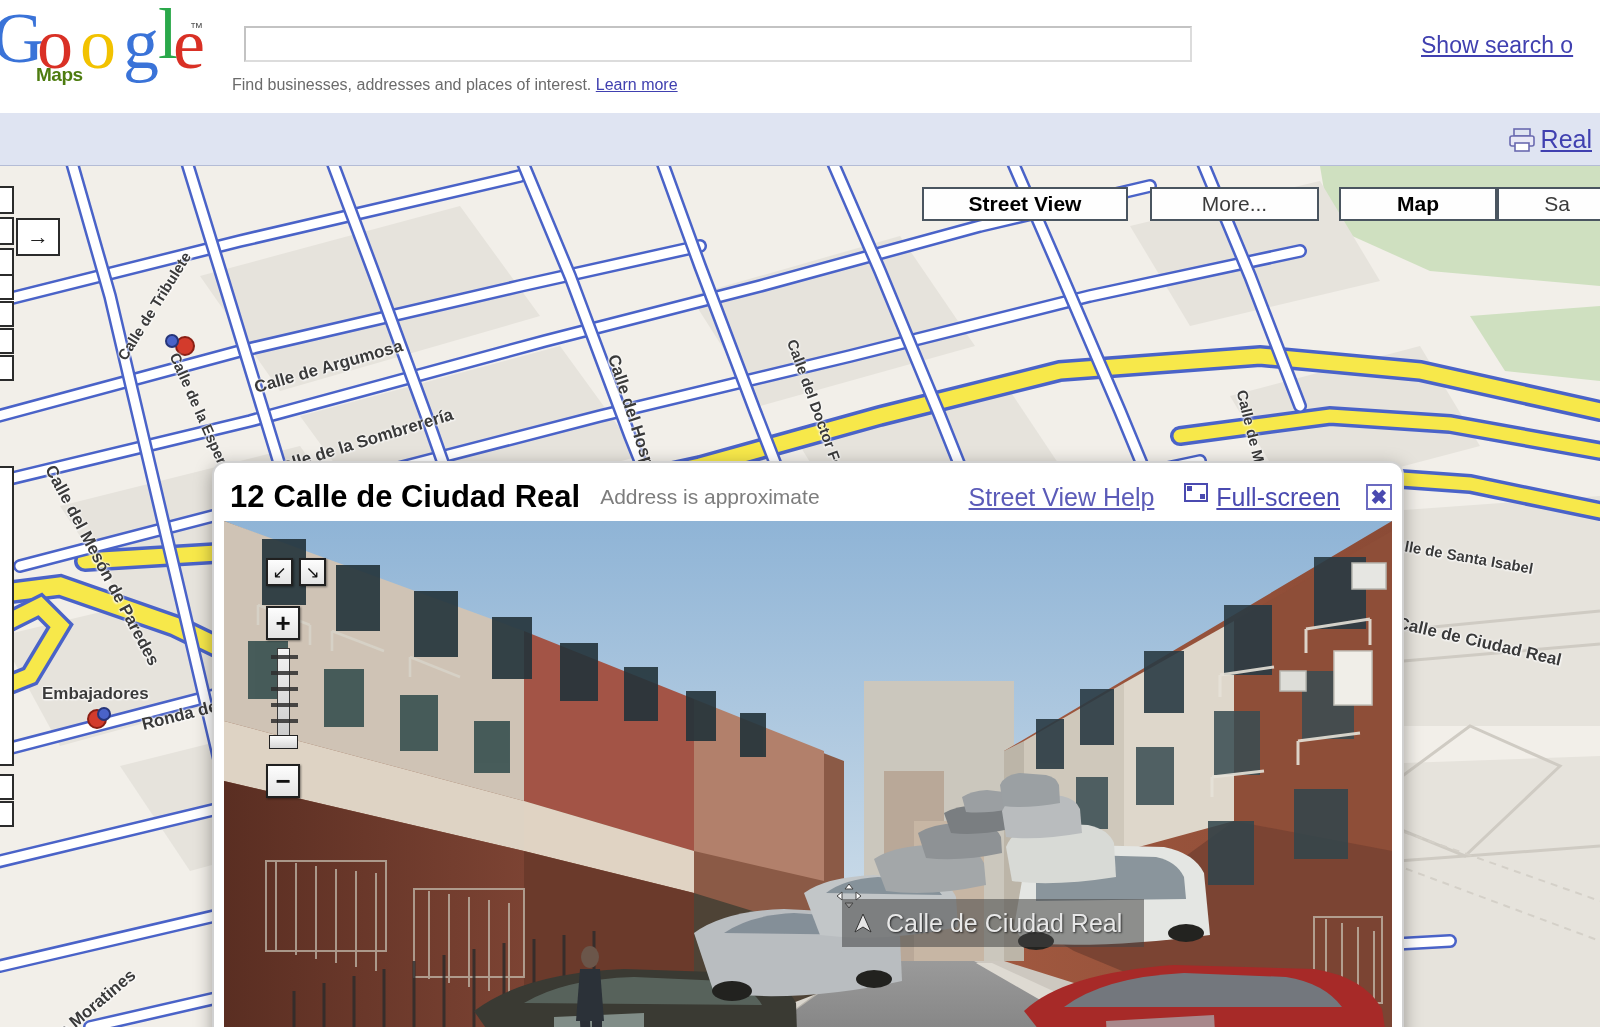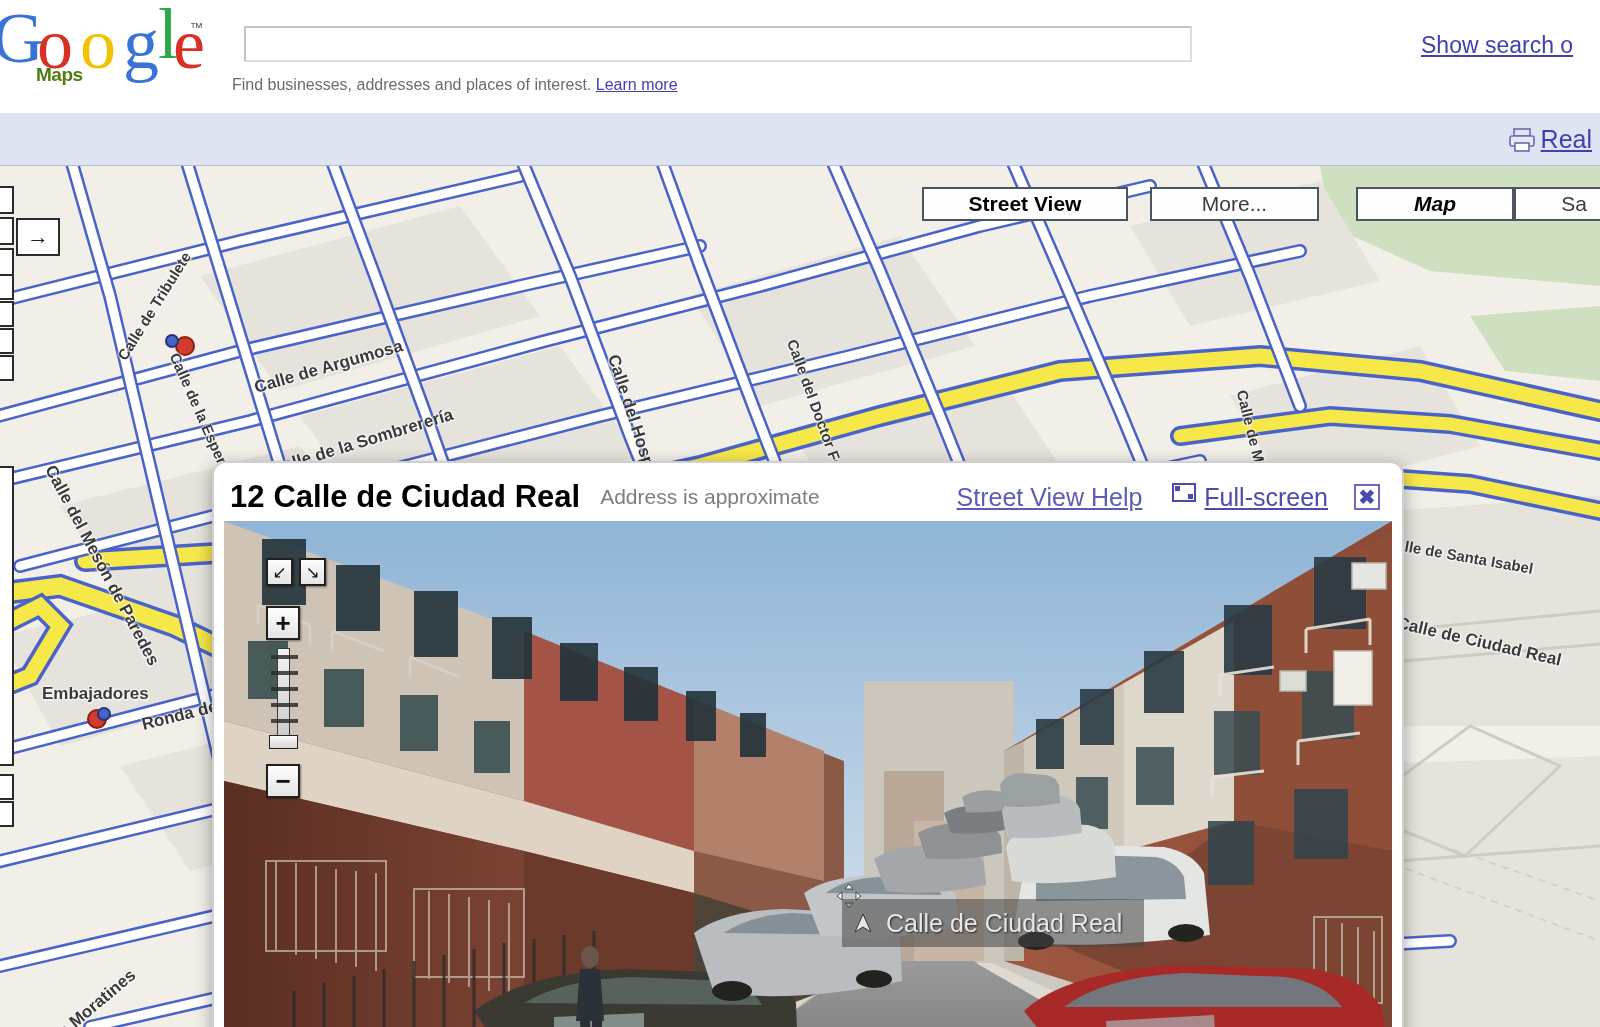--- a/index.html
+++ b/index.html
@@ -130,35 +130,35 @@
   .mode-btn {
     height: 34px; background: #fefefe;
     border: 2px solid #4a5560; box-sizing: border-box;
     display: flex; align-items: center; justify-content: center;
     font-size: 21px; color: #3b3b3b; cursor: pointer;
     font-family: "Liberation Sans", sans-serif;
   }
   .mode-btn.active { font-weight: bold; color: #000; }
   #btn-streetview { width: 206px; }
   #btn-more { width: 169px; margin-left: 22px; }
-  #btn-map { width: 158px; margin-left: 37px; font-style: italic; }
+  #btn-map { width: 158px; margin-left: 20px; }
   #btn-satellite { width: 120px; }
 
   
   #sv-bubble {
     position: absolute; left: 212px; top: 295px;
     width: 1192px; height: 650px;
     background: #fff; border: 2px solid #d0d0d0;
     border-radius: 14px;
     box-shadow: 0 5px 18px rgba(0,0,0,.35);
     box-sizing: border-box;
   }
   #sv-header {
     position: absolute; left: 0; top: 0; width: 100%; height: 68px;
-    display: flex; align-items: center; padding: 0 22px 0 16px;
+    display: flex; align-items: center; padding: 0 10px 0 16px;
     box-sizing: border-box;
   }
   #sv-addr-num {
     font-size: 31px; font-weight: bold; color: #000; margin-right: 9px;
   }
   #sv-addr-street {
     font-size: 31px; font-weight: bold; color: #000;
   }
   #sv-approx {
     font-size: 21px; color: #7d7d7d; margin-left: 20px; white-space: nowrap;

